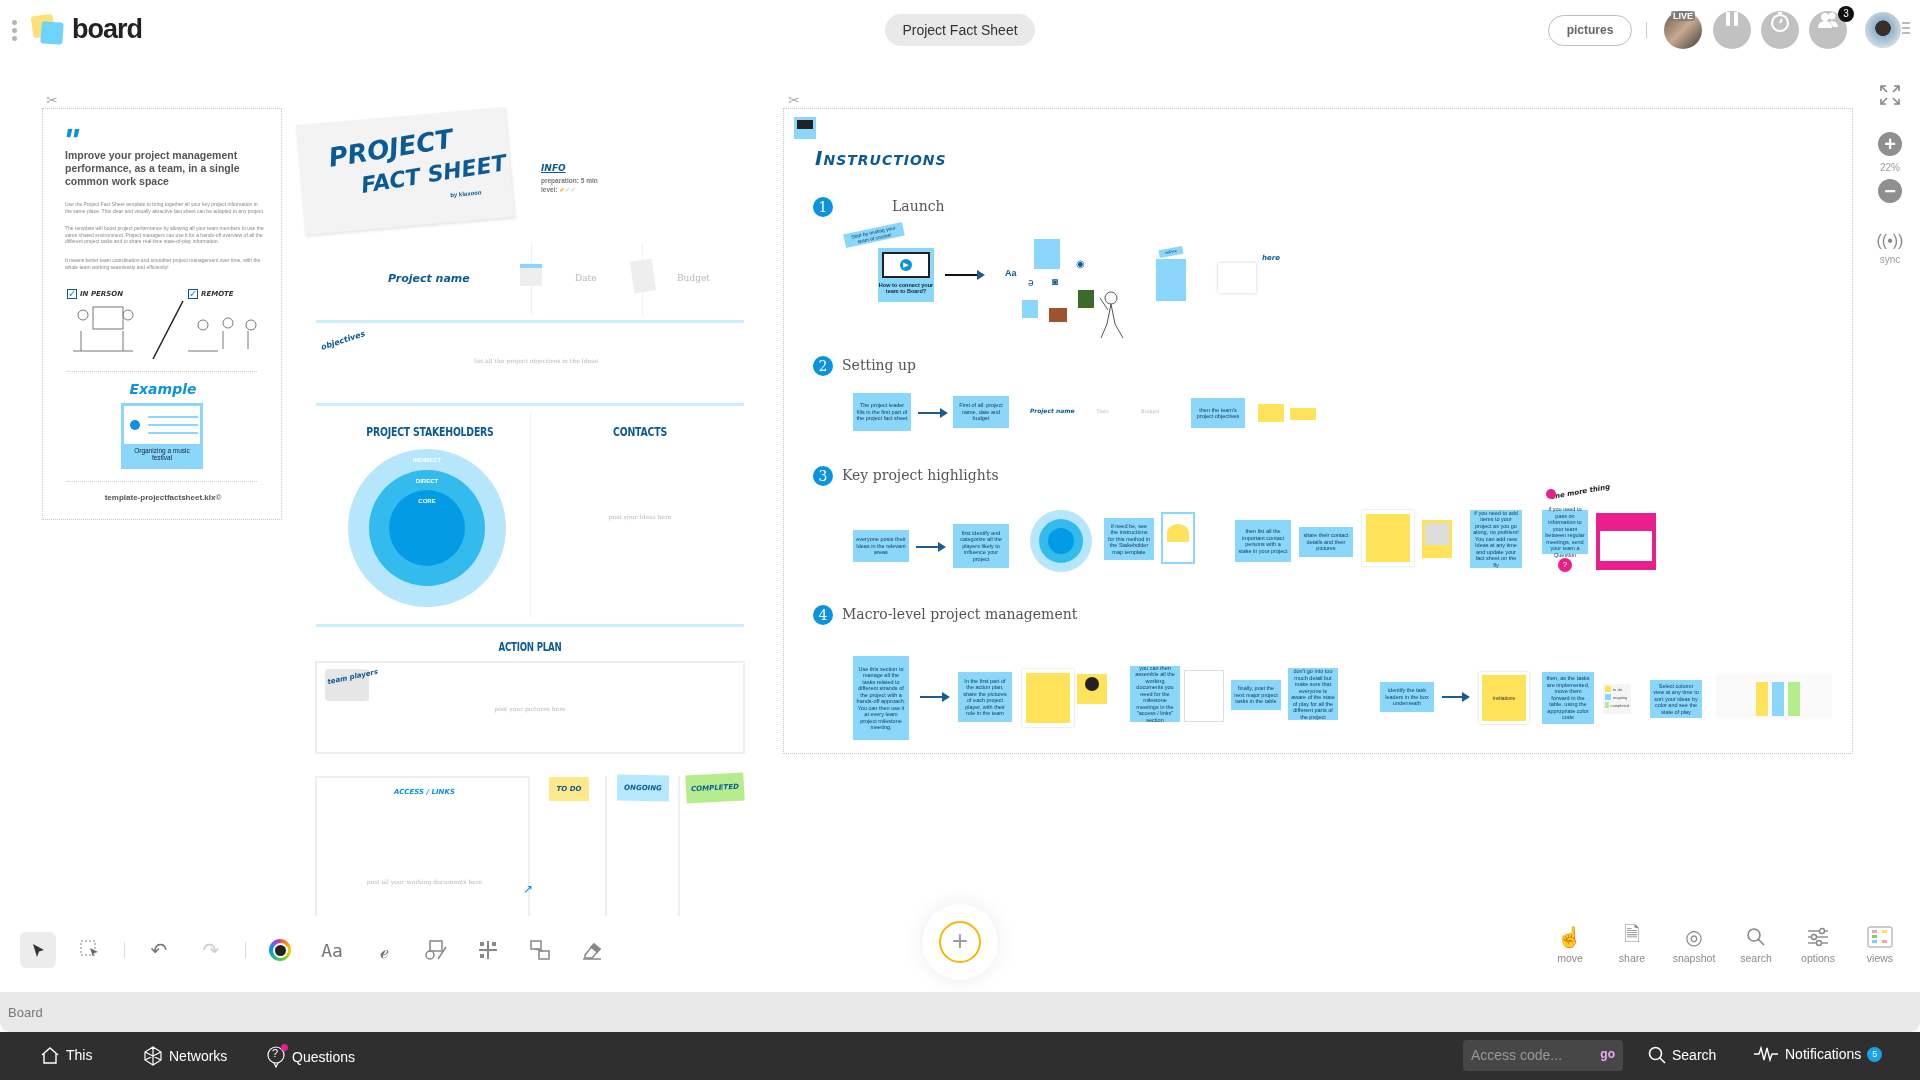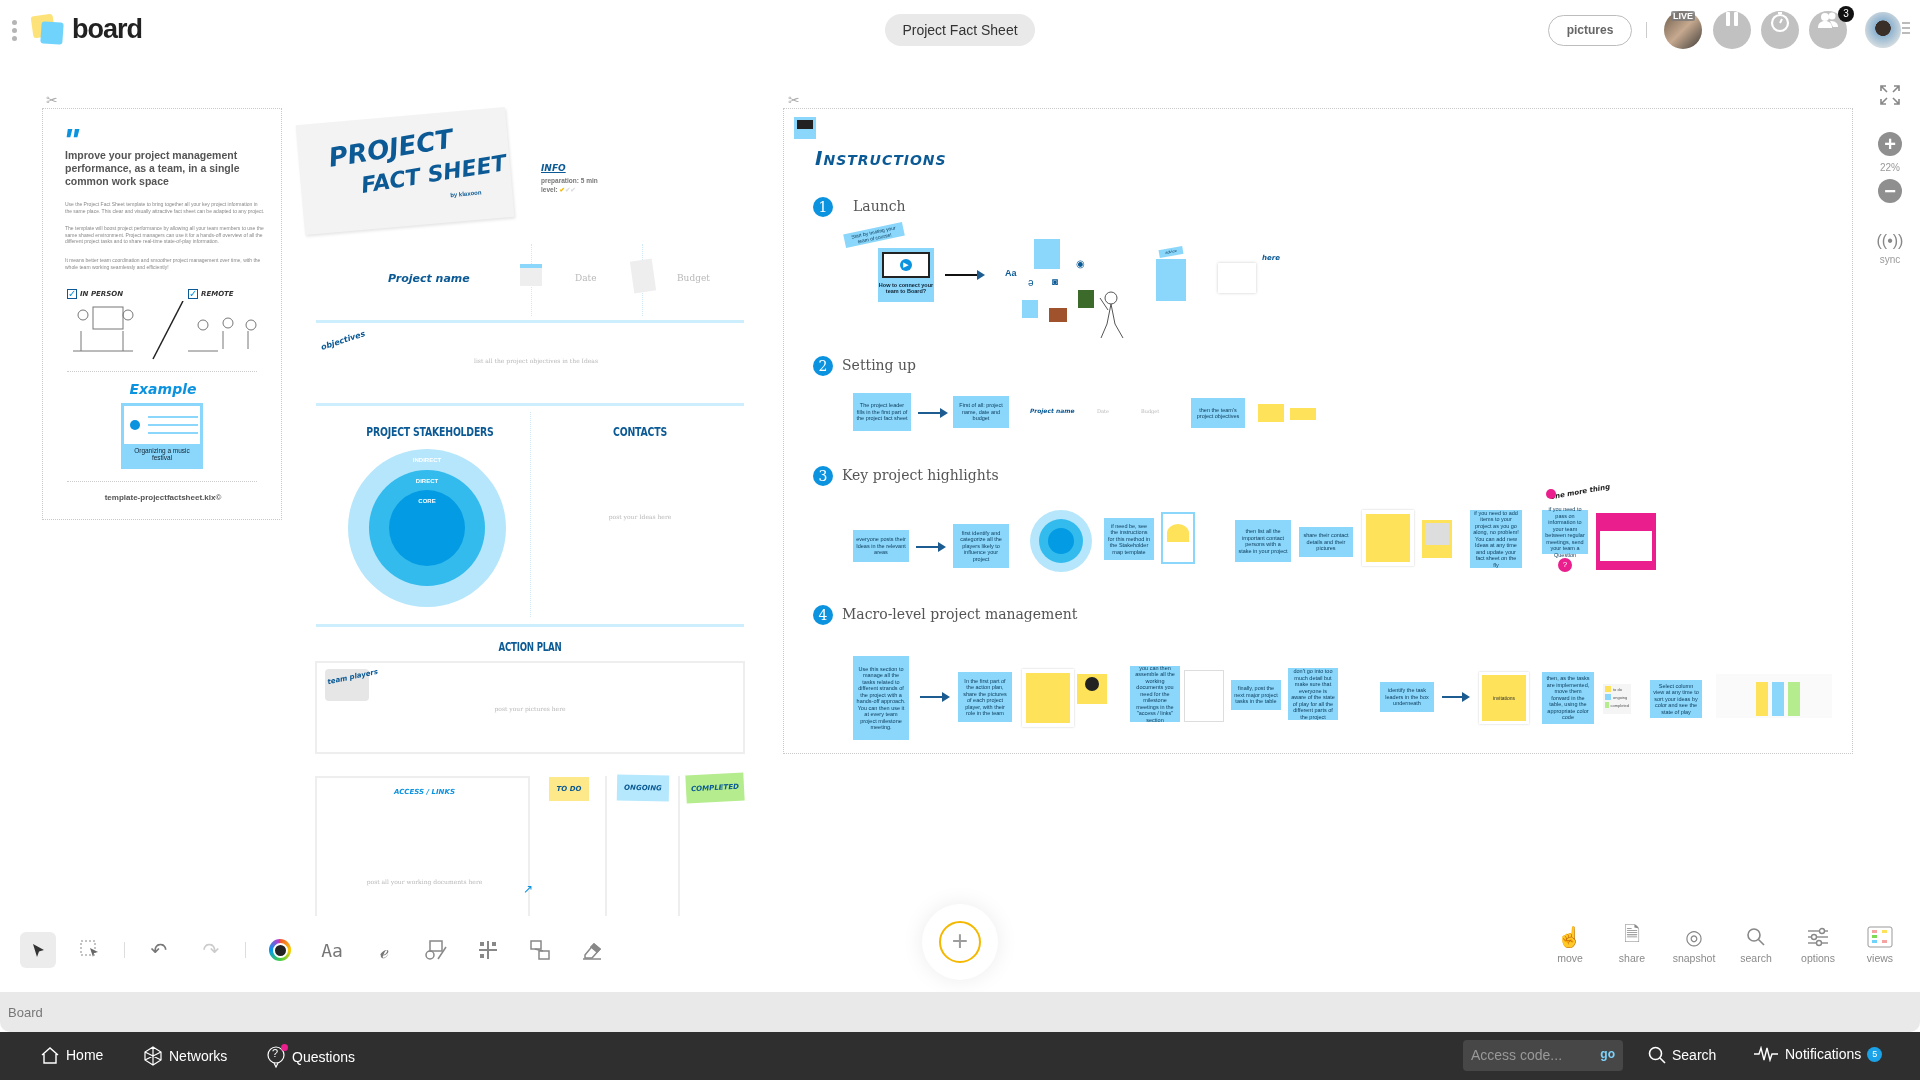--- a/index.html
+++ b/index.html
@@ -45,21 +45,21 @@
   .tool{width:36px;height:36px;display:flex;align-items:center;justify-content:center;color:#777;font-size:20px}
   .tool.active{background:#ececec;border-radius:6px;color:#333}
   .rtool{width:60px;text-align:center;color:#8a8a8a;font-size:10.5px}
   .rtool .ic{height:30px;font-size:20px;color:#888;display:flex;align-items:center;justify-content:center}
   .fab{left:922px;top:904px;width:76px;height:76px;border-radius:50%;background:#fff;box-shadow:0 0 22px rgba(0,0,0,.08);display:flex;align-items:center;justify-content:center}
   .fab-in{width:42px;height:42px;border-radius:50%;border:2.5px solid #f5b800;color:#9d9d9d;font-size:28px;line-height:36px;text-align:center}
   .statusbar{left:0;top:992px;width:1920px;height:40px;background:#e9e9e9;border-radius:0 0 10px 10px}
   .navbar{left:0;top:1032px;width:1920px;height:48px;background:#2f2f2f;color:#fff;font-size:14px}
   .nav-it{position:absolute;top:14px;display:flex;align-items:center;gap:6px}
   .acc{left:1463px;top:8px;width:160px;height:31px;background:#474747;border-radius:4px;font-size:14px;color:#999;padding:7px 8px;display:flex;justify-content:space-between}
-  .acc b{color:#7dd3fc;font-size:12px}
+  .acc b{color:#f0abfc;font-size:12px}
 </style>
 </head>
 <body>
 
 <div class="topbar">
   <div class="abs dots">
       <span></span>
       <span></span>
       <span></span>
     </div>
@@ -214,21 +214,21 @@
 <div class="abs hand" style="left:686px;top:774px;width:58px;height:28px;background:#b5ec8e;font-size:7px;text-align:center;line-height:28px;transform:rotate(-3deg)">COMPLETED</div>
 
 <div class="abs scis" style="left:788px;top:92px">✂</div>
 <div class="abs frame" style="left:783px;top:108px;width:1070px;height:646px;border-left-style:dotted"></div>
 <div class="abs" style="left:794px;top:117px;width:22px;height:22px;background:#8ad7fb">
     <div style="margin:3px;height:9px;background:#222"></div>
   </div>
 <div class="abs hand" style="left:815px;top:146px;font-size:20px;font-variant:small-caps;letter-spacing:1px">Instructions</div>
 
 <div class="abs step-num" style="left:813px;top:197px">1</div>
-<div class="abs step-lbl" style="left:853px;top:198px">Launch</div>
+<div class="abs step-lbl" style="left:892px;top:198px">Launch</div>
 <div class="abs note" style="left:844px;top:228px;width:60px;height:14px;transform:rotate(-12deg);font-size:5px">Start by inviting your team of course!</div>
 <div class="abs" style="left:878px;top:248px;width:56px;height:54px;background:#8ad7fb">
   <div style="margin:4px;height:26px;background:#fff;border:2px solid #222;display:flex;align-items:center;justify-content:center">
       <span style="width:12px;height:12px;border-radius:50%;background:#0b93e0;color:#fff;font-size:7px;text-align:center;line-height:12px">▶</span>
     </div>
   <div style="font-size:5.5px;font-weight:bold;text-align:center;line-height:6px;color:#123">How to connect your team to Board?</div>
 </div>
 <div class="abs arrow" style="left:945px;top:274px;width:38px;background:#111"></div>
 <div class="abs" style="left:1005px;top:268px;font-size:9px;color:#0b5a95;font-weight:bold">Aa</div>
 <div class="abs" style="left:1028px;top:277px;font-size:10px;color:#0b5a95">ǝ</div>
@@ -445,21 +445,21 @@
 
 <div class="abs statusbar">
   <div class="abs" style="left:8px;top:13px;font-size:13px;color:#777">Board</div>
 </div>
 
 <div class="abs navbar">
   <div class="nav-it" style="left:40px">
     <svg width="20" height="18" stroke="#fff" fill="none" stroke-width="1.4">
         <path d="M2 9l8-7 8 7M4 8v9h12V8"></path>
       </svg>
-    <span>Home</span>
+    <span>This</span>
   </div>
   <div class="nav-it" style="left:143px">
     <svg width="20" height="20" stroke="#fff" fill="none" stroke-width="1.2">
         <path d="M10 1l8 5v8l-8 5-8-5V6z M10 1v18 M2 6l16 8 M18 6L2 14"></path>
       </svg>
     <span>Networks</span>
   </div>
   <div class="nav-it" style="left:266px">
     <span style="position:relative;display:inline-block;width:20px;height:22px">
       <svg width="20" height="22" stroke="#fff" fill="none" stroke-width="1.2">

